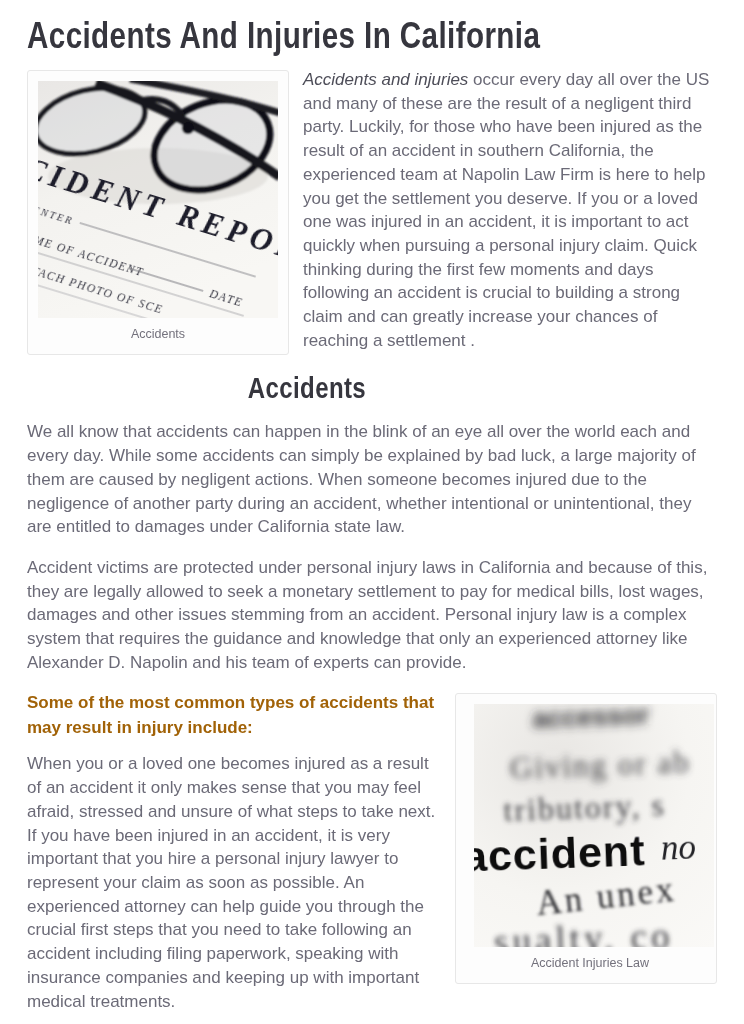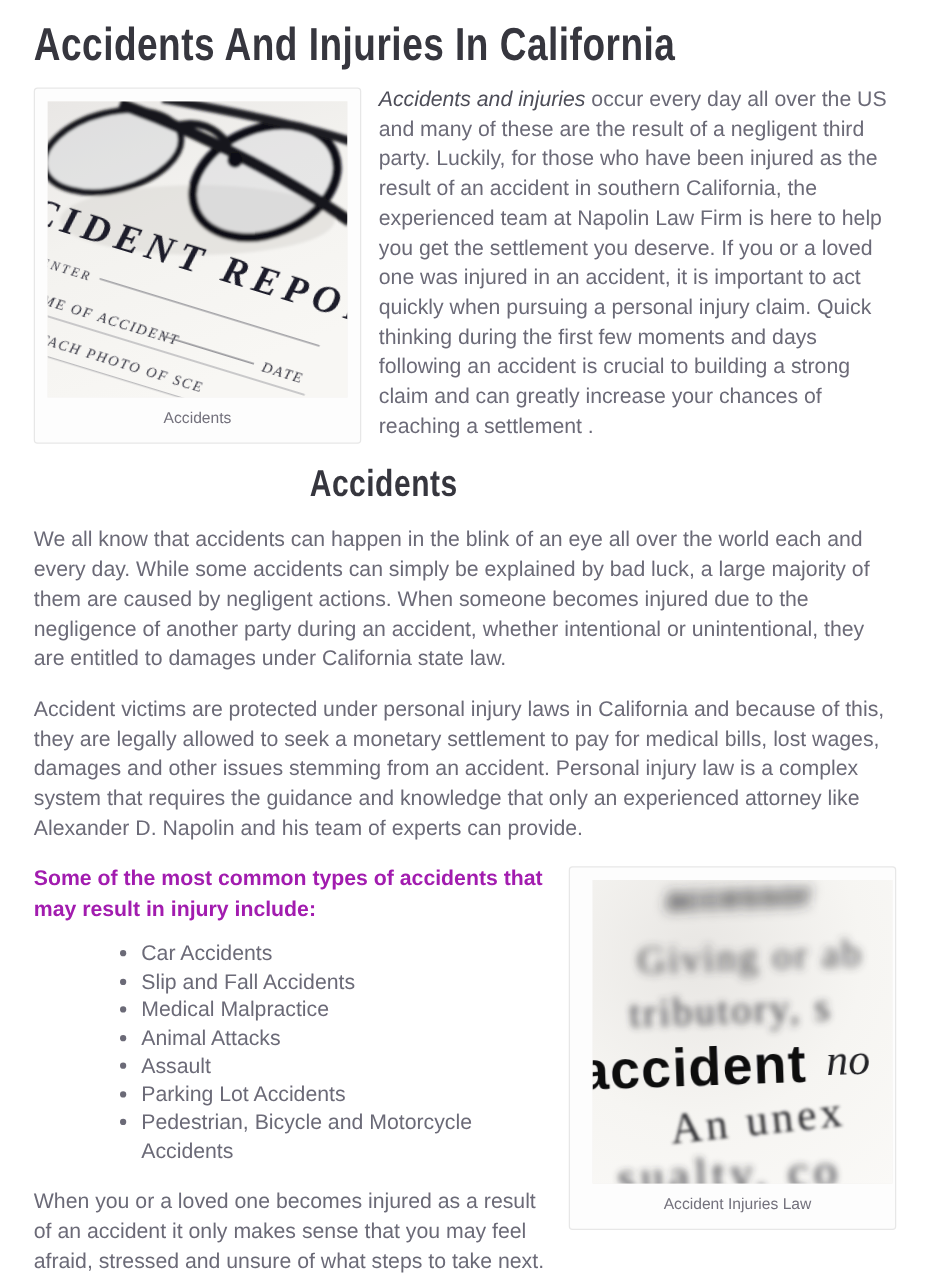--- a/index.html
+++ b/index.html
@@ -28,21 +28,21 @@
   h1.heading { font-size: 37px; line-height: 44px; margin: 8px 0 10px; }
   h2.heading { font-size: 30px; line-height: 38px; margin: 4px 0 13px; }
   p {
     font-size: 17px;
     line-height: 23.7px;
     color: #6b6a77;
     margin: 0 0 17px;
   }
   p.list-heading {
     font-weight: 700;
-    color: #a21caf;
+    color: #a16207;
     line-height: 24.5px;
     margin-bottom: 12px;
   }
   p.intro .lead { font-weight: 400; font-style: italic; color: #4d4d58; }
   ul.accident-list {
     margin: 0 0 17px;
     padding: 0 0 0 86px;
     color: #55555f;
   }
   ul.accident-list li {
@@ -177,26 +177,17 @@
             </g>
             <text x="16" y="247" font-family="Liberation Serif, serif" font-size="37" letter-spacing="4" fill="#333337" filter="url(#b3)">sualty, co</text>
           </g>
         </svg>
       </span>
       <span class="caption">Accident Injuries Law</span>
     </div>
 
     <p class="list-heading">Some of the most common types of accidents that may result in injury include:</p>
 
-    <ul class="accident-list">
-      <li>Car Accidents</li>
-      <li>Slip and Fall Accidents</li>
-      <li>Medical Malpractice</li>
-      <li>Animal Attacks</li>
-      <li>Assault</li>
-      <li>Parking Lot Accidents</li>
-      <li>Pedestrian, Bicycle and Motorcycle Accidents</li>
-    </ul>
 
     <p>When you or a loved one becomes injured as a result of an accident it only makes sense that you may feel afraid, stressed and unsure of what steps to take next. If you have been injured in an accident, it is very important that you hire a personal injury lawyer to represent your claim as soon as possible. An experienced attorney can help guide you through the crucial first steps that you need to take following an accident including filing paperwork, speaking with insurance companies and keeping up with important medical treatments.</p>
 
   </div>
 </div>
 
 </body></html>

